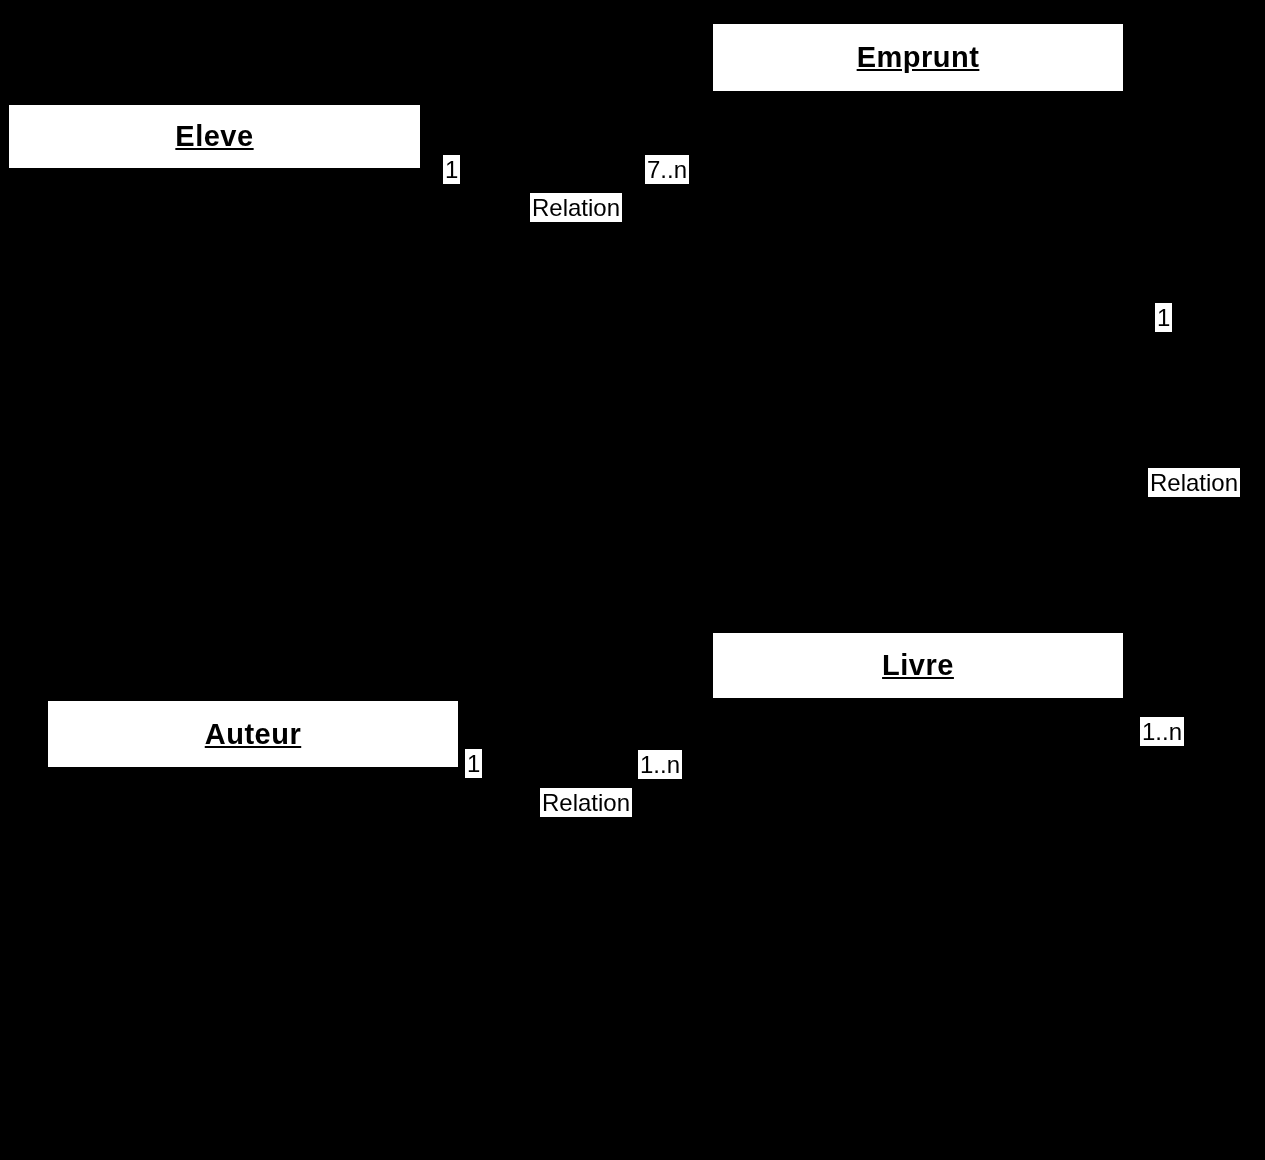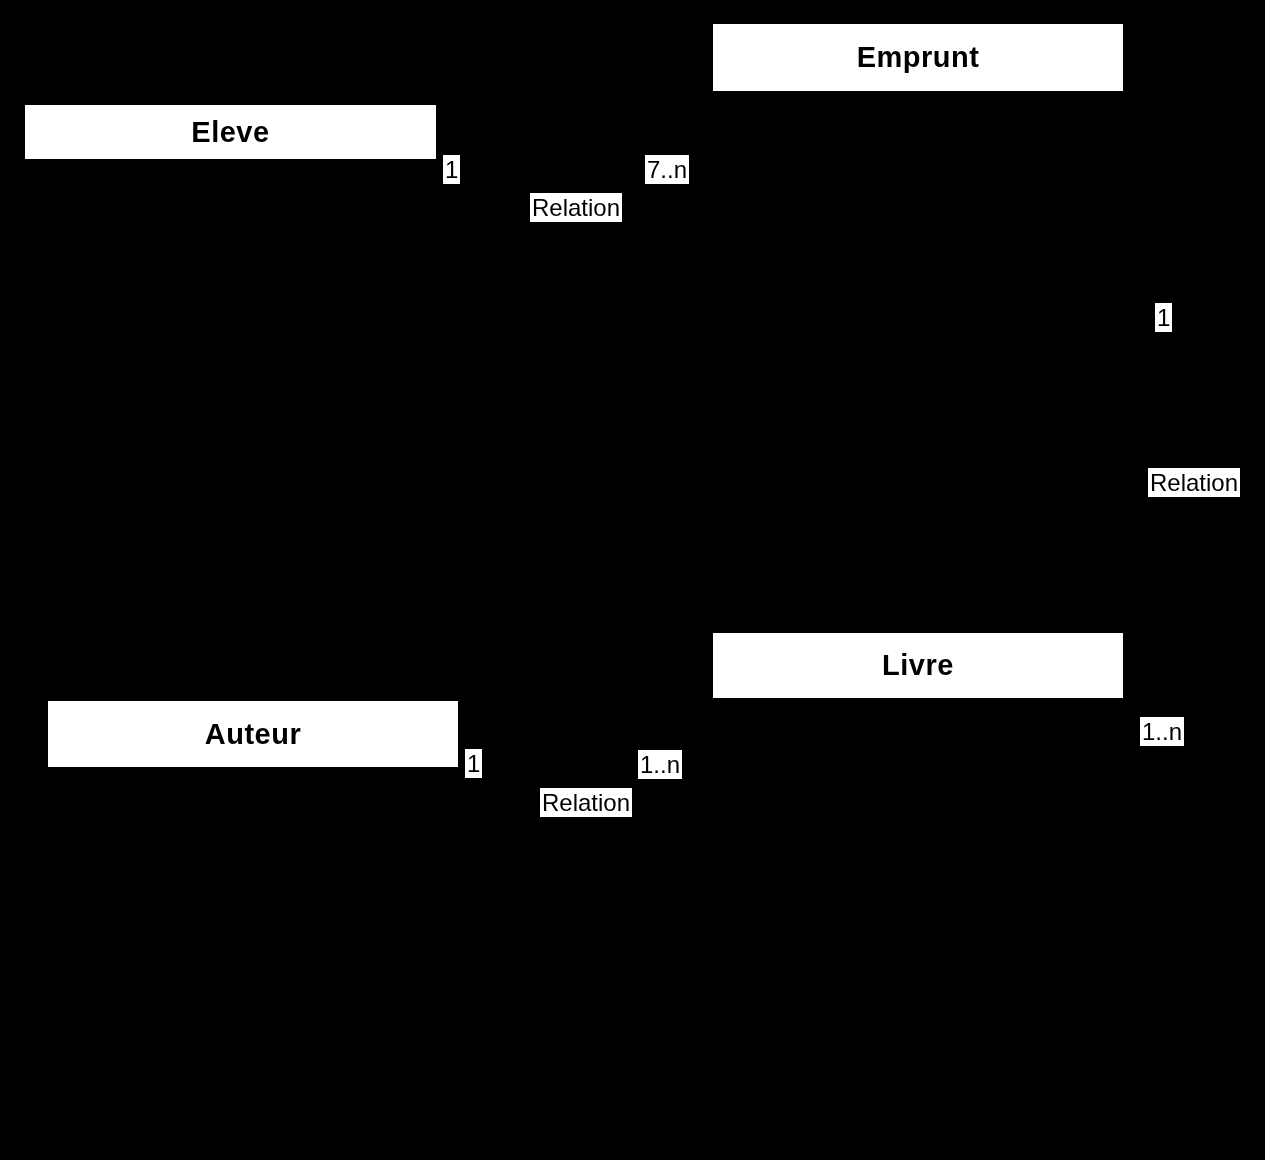--- a/index.html
+++ b/index.html
@@ -18,38 +18,39 @@
   .class-box {
     position: absolute;
     background: #ffffff;
     color: #000000;
     display: flex;
     align-items: center;
     justify-content: center;
     font-weight: bold;
     font-size: 29px;
     letter-spacing: 0.5px;
+    text-decoration: underline;
   }
   .lbl {
     position: absolute;
     background: #ffffff;
     color: #000000;
     font-size: 24px;
     line-height: 29px;
     height: 29px;
     padding: 0 2px;
     white-space: nowrap;
   }
 </style>
 </head>
 <body>
 
 <div id="canvas">
 
-  <div class="class-box" style="left:25px; top:105px; width:411px; height:54px;">
+  <div class="class-box" style="left:9px; top:105px; width:411px; height:63px;">
     <span>Eleve</span>
   </div>
 
   <div class="class-box" style="left:713px; top:24px; width:410px; height:67px;">
     <span>Emprunt</span>
   </div>
 
   <div class="class-box" style="left:713px; top:633px; width:410px; height:65px;">
     <span>Livre</span>
   </div>

